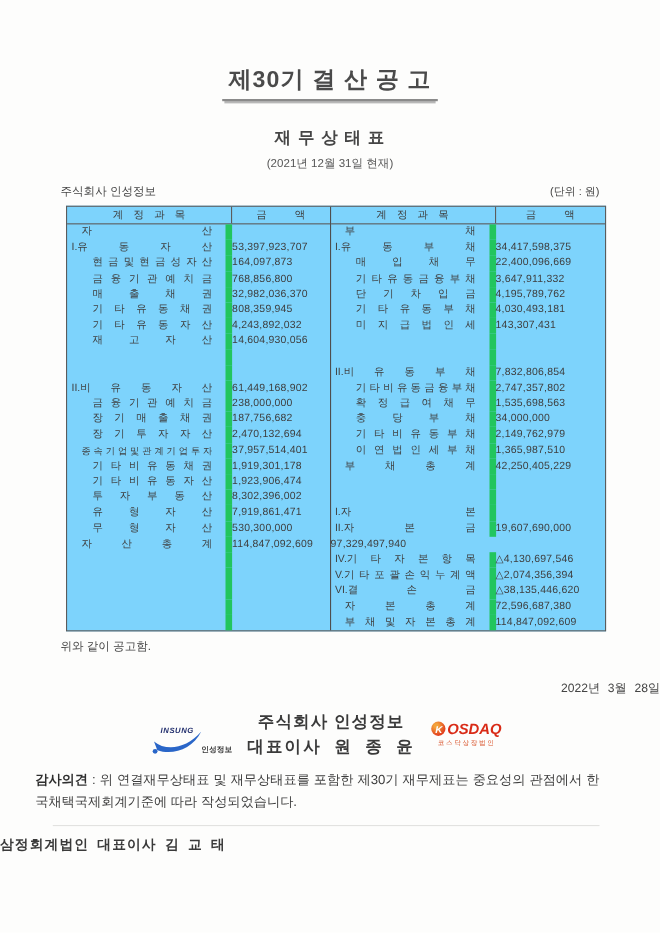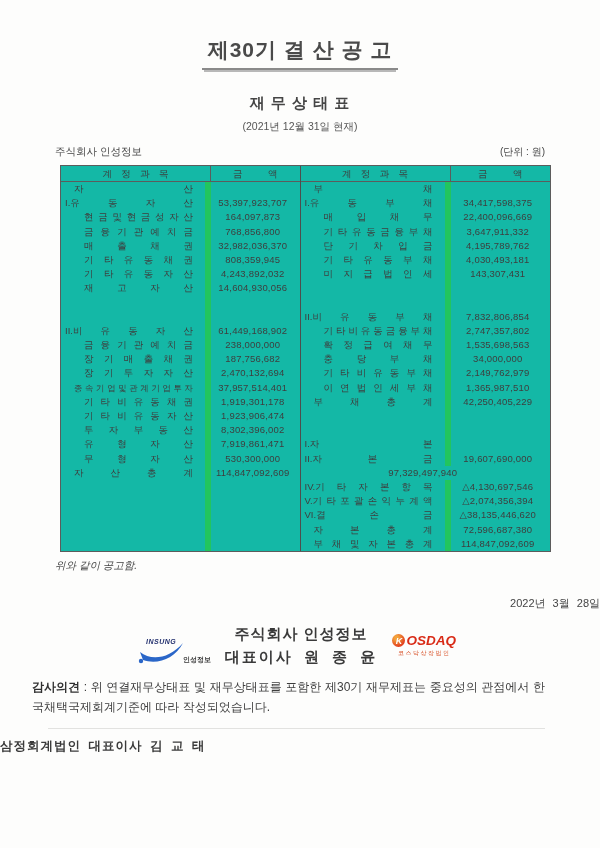--- a/index.html
+++ b/index.html
@@ -2,52 +2,52 @@
 <html><head>
 <meta charset="utf-8">
 <style>
   * { margin:0; padding:0; box-sizing:border-box; }
   html,body { background:#ffffff; }
   .page {
     position:relative; width:600px; height:848px; background:#fdfdfc;
     font-family:"Liberation Sans","DejaVu Sans",sans-serif; color:#3d3d3d;
     overflow:hidden;
   }
-  .title-wrap { padding-top:36px; text-align:center; }
+  .title-wrap { padding-top:58px; text-align:center; }
   .title {
     display:inline-block; font-size:21px; font-weight:bold; color:#4a4a4a;
     letter-spacing:1px; padding:0 6px 4px 6px;
     border-bottom:2px solid #8a8a8a; box-shadow:0 4px 0 -2px #b8b8b8;
   }
   .subtitle { margin-top:24px; text-align:center; font-size:15px; font-weight:bold; color:#454545; letter-spacing:1px; }
   .asof { margin-top:7px; text-align:center; font-size:10.5px; color:#555; }
   .meta-row { display:flex; justify-content:space-between; margin:11px 55px 0 55px; font-size:10.5px; color:#444; }
   .meta-row .unit { font-size:10px; }
 
   
-  .bs-table { display:flex; margin:6px 0 0 60px; width:491px; border:1px solid #5c5c5c; background:#14b8a6; }
+  .bs-table { display:flex; margin:6px 0 0 60px; width:491px; border:1px solid #5c5c5c; background:#7dd3fc; }
   .half { width:240px; }
   .half.lhalf { border-right:1.5px solid #4e4e4e; }
   .half.rhalf { width:250px; }
   .head-row { display:flex; height:16px; border-bottom:1px solid #5c5c5c; }
   .name-h { width:150px; border-right:1px solid #5c5c5c; text-align:center; word-spacing:0.7em; font-size:9.5px; line-height:15px; color:#3d3d3d; }
   .amt-h { flex:1; text-align:center; word-spacing:2.4em; font-size:9.5px; line-height:15px; color:#3d3d3d; }
   .trow { display:flex; height:14.2px; }
   .cname {
     width:150px; border-right:6px solid #22c55e; font-size:9.5px; line-height:14.2px;
     text-align:justify; text-align-last:justify; padding-right:12px; color:#3e3e3e; overflow:hidden;
   }
   .cname.section { padding-left:4px; }
   .cname.head    { padding-left:13px; }
   .cname.item    { padding-left:23px; }
   .cname.item-tight { padding-left:13px; font-size:8.4px; }
   .cname.total   { padding-left:13px; }
-  .camt { flex:1; font-size:9.5px; line-height:14.2px; text-align:center; padding-right:5px; letter-spacing:0.2px; color:#3e3e3e; }
-
-  .note { margin:7px 0 0 55px; font-size:10.5px; color:#444;font-style:italic; }
+  .camt { flex:1; font-size:9.5px; line-height:14.2px; text-align:left; padding-right:5px; letter-spacing:0.2px; color:#3e3e3e; }
+
+  .note { margin:7px 0 0 55px; font-size:10.5px; color:#444; }
   .date-line { margin-top:23px; text-align:right; font-size:11px; color:#444; word-spacing:4px; }
 
   .sig-row { margin-top:14px; display:flex; align-items:center; justify-content:center; gap:8px; }
   .sig-names { text-align:center; }
   .sig-company { font-size:15px; font-weight:bold; color:#3a3a3a; letter-spacing:1px; }
   .sig-ceo { margin-top:4px; font-size:15px; font-weight:bold; color:#3a3a3a; letter-spacing:2px; word-spacing:5px; }
 
   .insung { width:80px; height:32px; margin-top:10px; }
   .kosdaq { width:78px; text-align:center; }
   .kq-top { display:flex; align-items:center; justify-content:center; gap:1px; }

